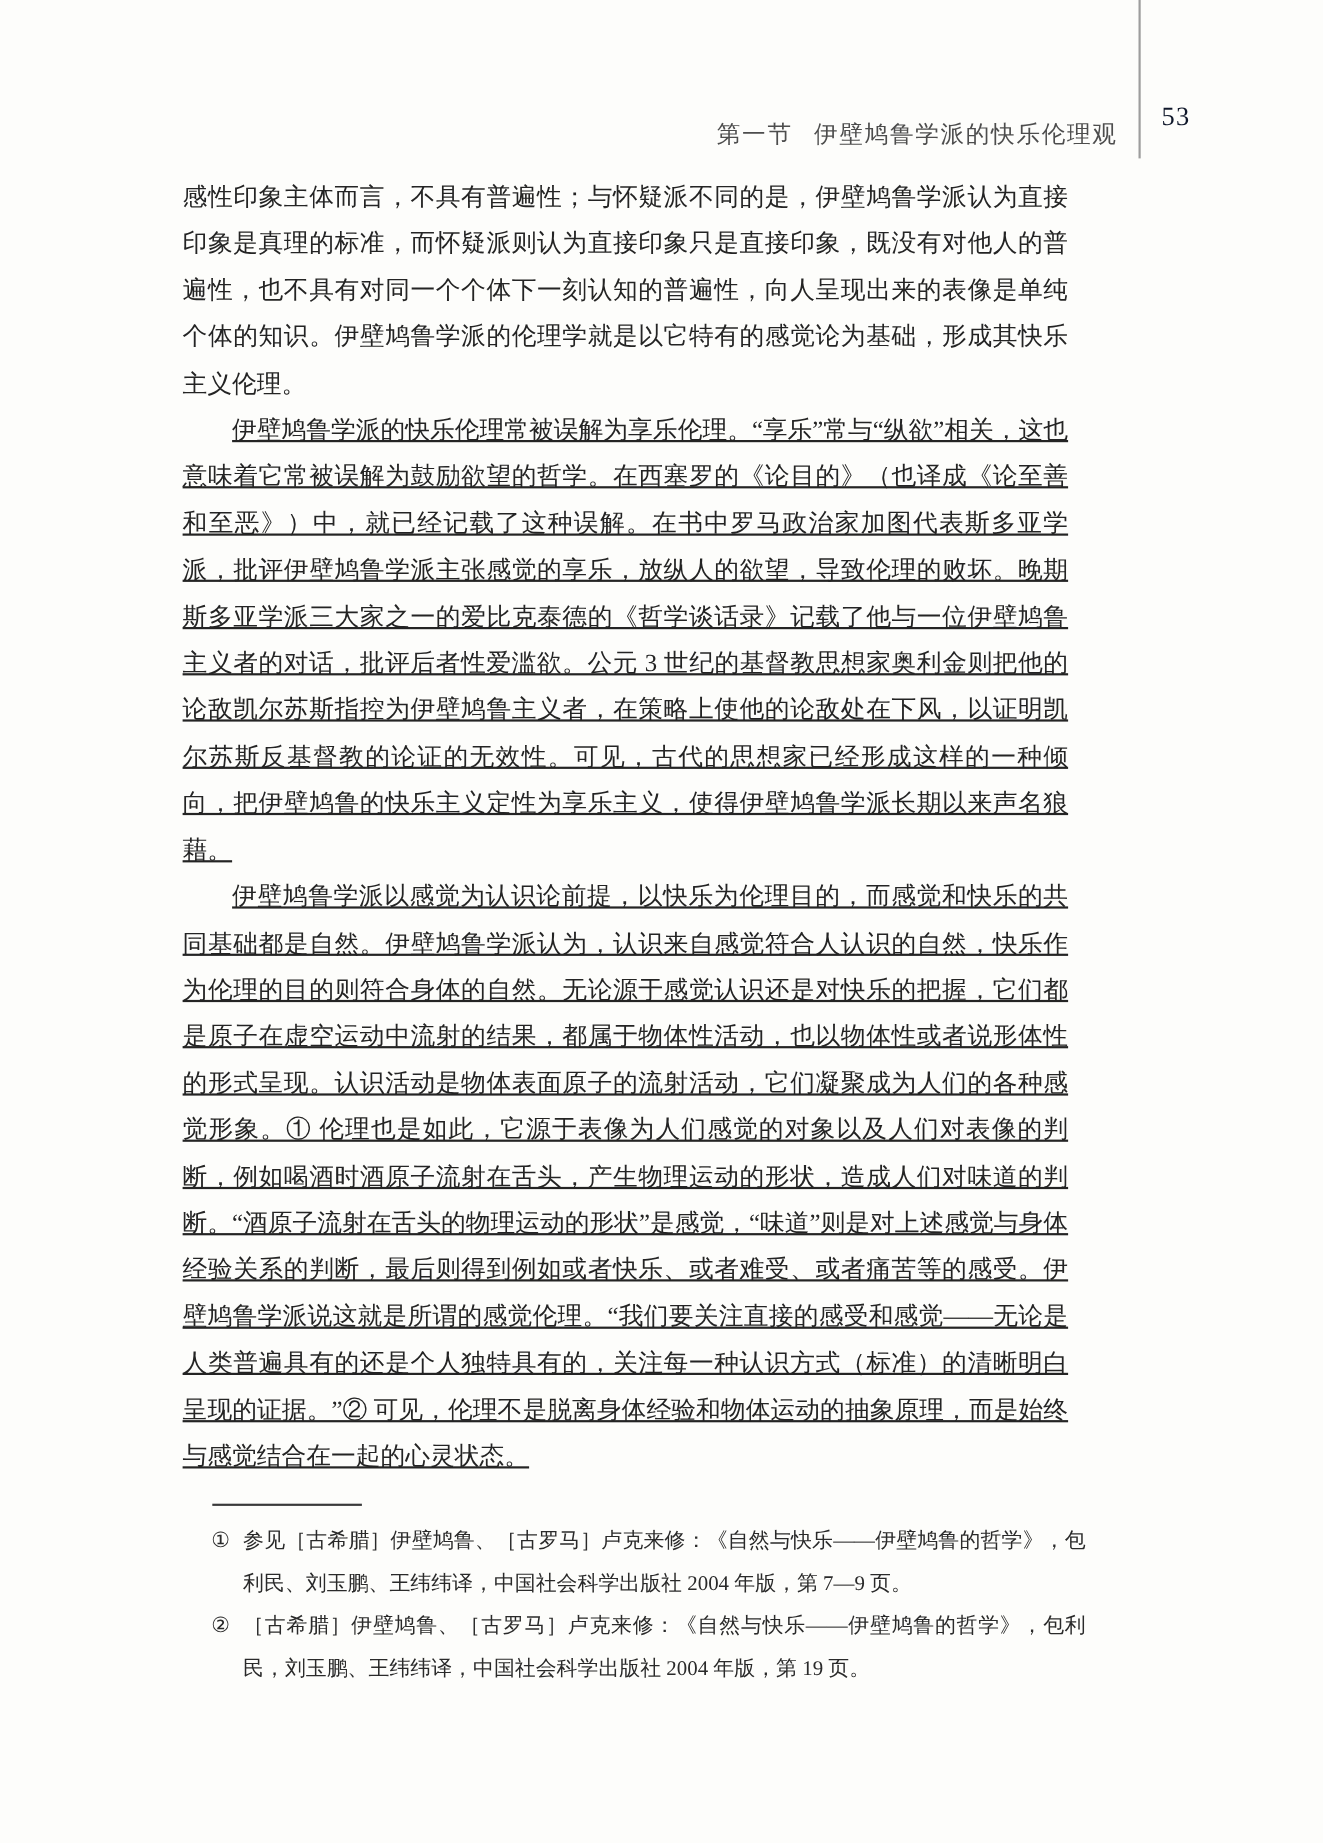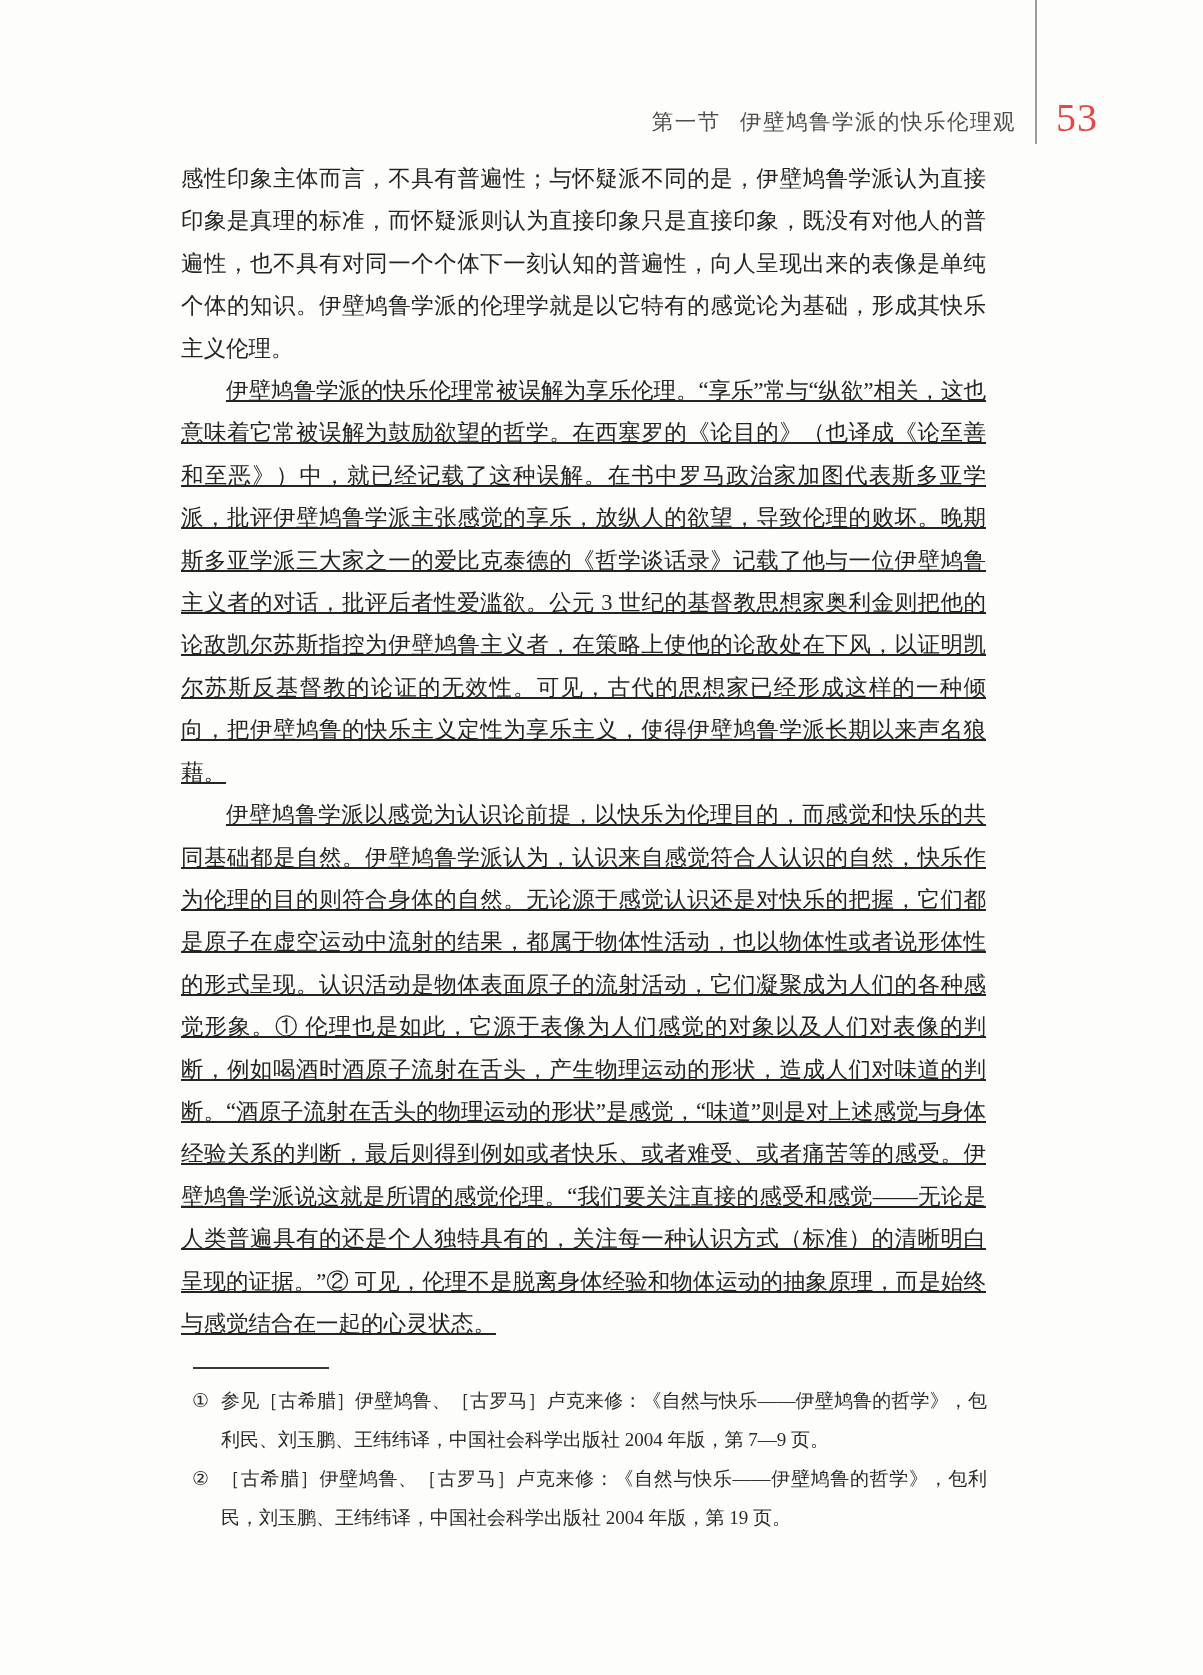--- a/index.html
+++ b/index.html
@@ -25,28 +25,28 @@
   .running-head .section-label { margin-right:0.9em; }
   .header-rule {
     position:absolute;
     left:1035px; top:0;
     width:2px; height:144px;
     background:#9d9d9d;
   }
   .page-number {
     position:absolute;
     left:1056px; top:94px;
-    font-size:40px;
-    color:#ef4444;
+    font-size:24px;
+    color:#0f172a;
     letter-spacing:1px;
   }
   
   .body-text {
     position:absolute;
-    left:181px; top:158px;
+    left:166px; top:158px;
     width:805px;
     font-size:22.5px;
     line-height:42.4px;
     text-align:justify;
     text-justify:inter-ideograph;
   }
   .body-text p { margin:0; padding:0; }
   .body-text p.indent { text-indent:2em;text-decoration:underline; }
   
   .footnote-rule {

